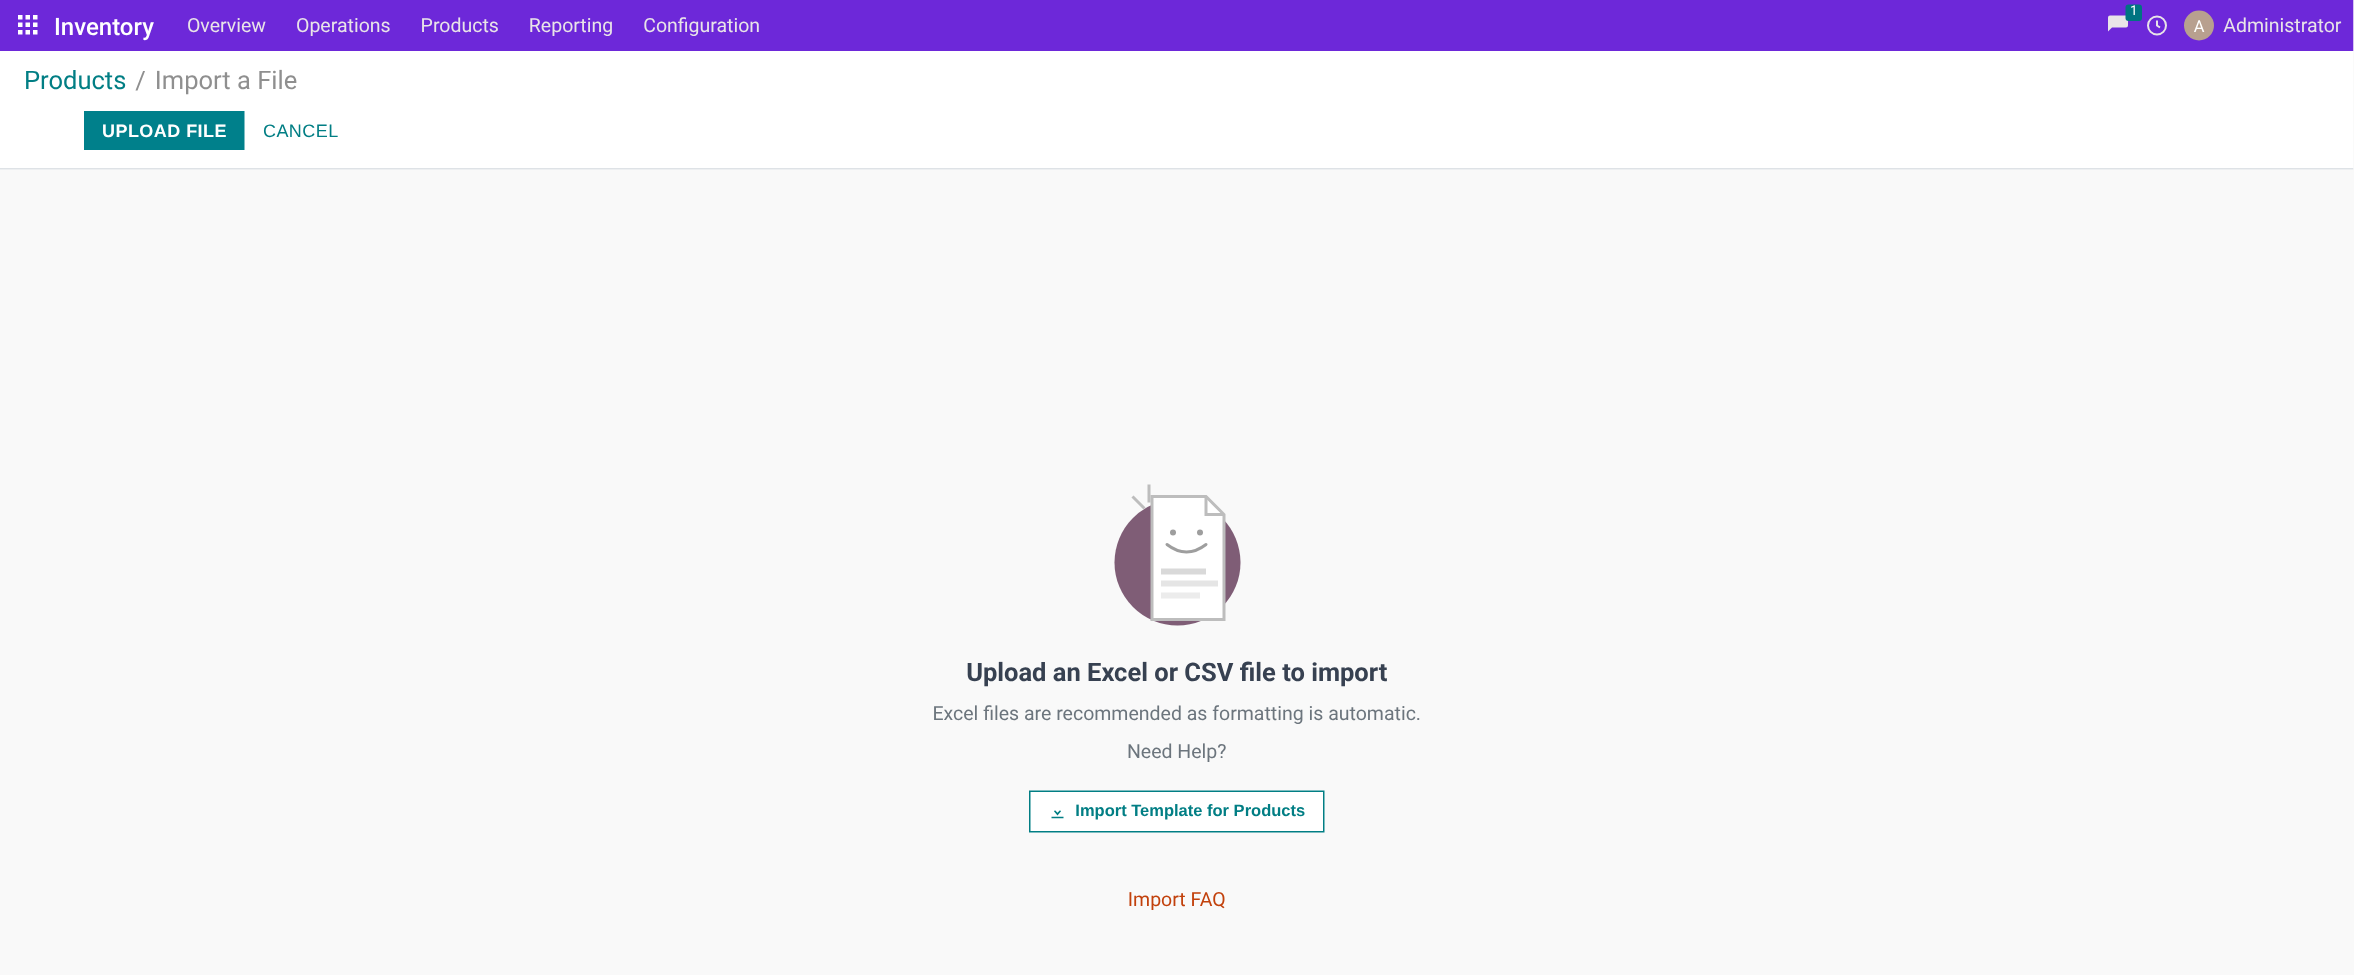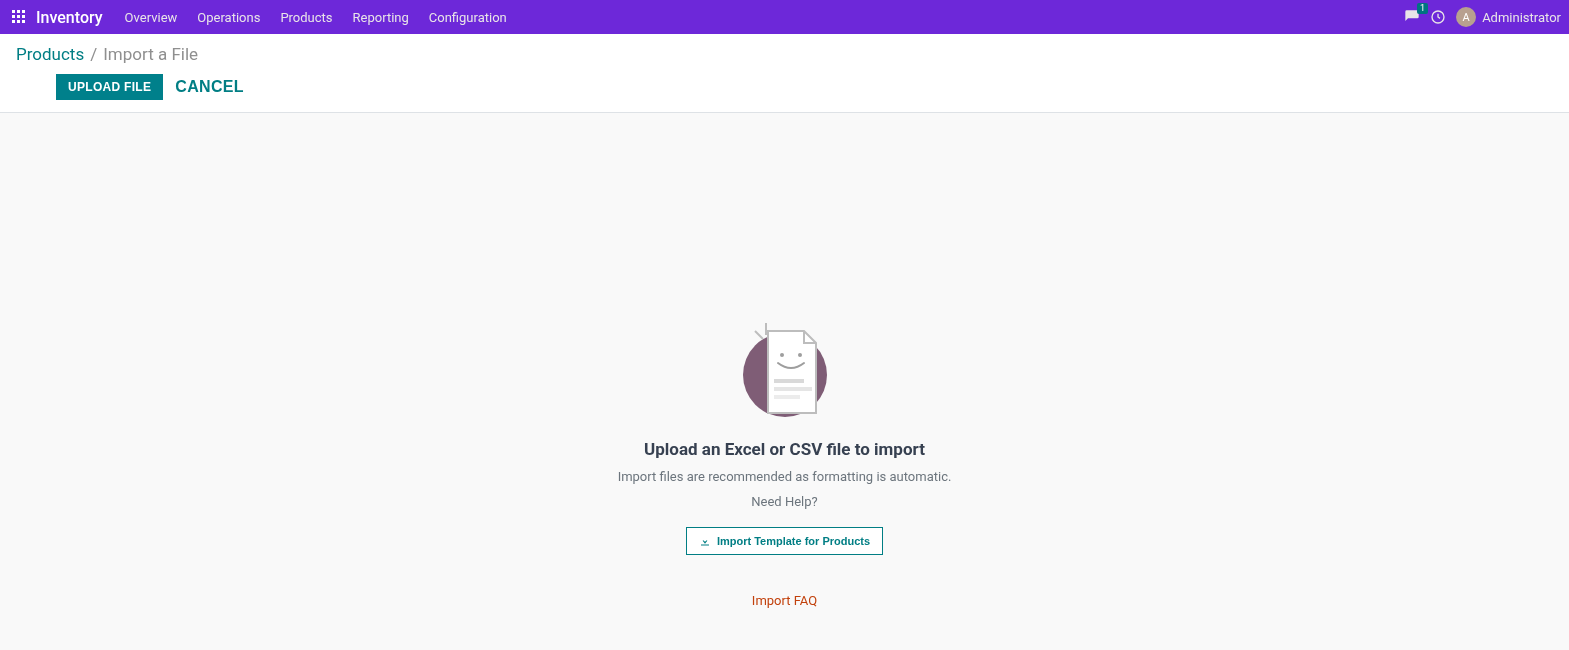--- a/index.html
+++ b/index.html
@@ -125,22 +125,22 @@
     font-weight: 600;
     letter-spacing: 0.3px;
     padding: 6px 12px;
     cursor: pointer;
     margin-left: 40px;
   }
   .btn-cancel {
     background: transparent;
     border: none;
     color: #017e84;
-    font-size: 16px;
-    font-weight: 700;
+    font-size: 12px;
+    font-weight: 400;
     letter-spacing: 0.3px;
     cursor: pointer;
   }
 
   
   .main {
     padding: 40px 16px 40px;
     min-height: calc(100vh - 34px - 64px);
   }
   .empty-state {
@@ -277,21 +277,21 @@
         <path d="M48 50 q13 10 26 0" fill="none" stroke="#9e9e9e" stroke-width="2" stroke-linecap="round"></path>
 
         <rect x="44" y="66" width="30" height="4" fill="#d9d9d9"></rect>
         <rect x="44" y="74" width="38" height="4" fill="#e5e5e5"></rect>
         <rect x="44" y="82" width="26" height="4" fill="#ececec"></rect>
       </svg>
     </div>
 
     <h2 class="empty-title">Upload an Excel or CSV file to import</h2>
 
-    <p class="empty-sub">Import files are recommended as formatting is automatic.</p>
+    <p class="empty-sub">Excel files are recommended as formatting is automatic.</p>
 
     <p class="empty-help">Need Help?</p>
 
     <button class="template-btn">
       <span>
         <svg width="12" height="12" viewBox="0 0 24 24" fill="#017e84">
           <path d="M12 3v10.586l3.293-3.293 1.414 1.414L12 17.414l-4.707-5.707 1.414-1.414L12 13.586V3h0zM4 19h16v2H4z"></path>
         </svg>
       </span>
       <span>Import Template for Products</span>

